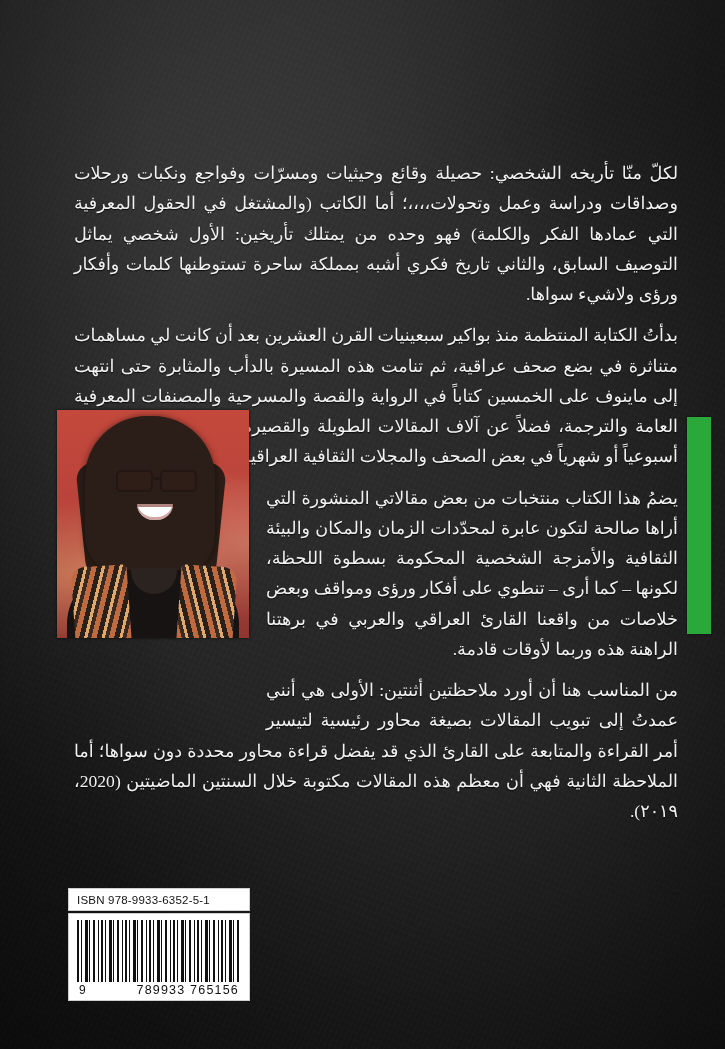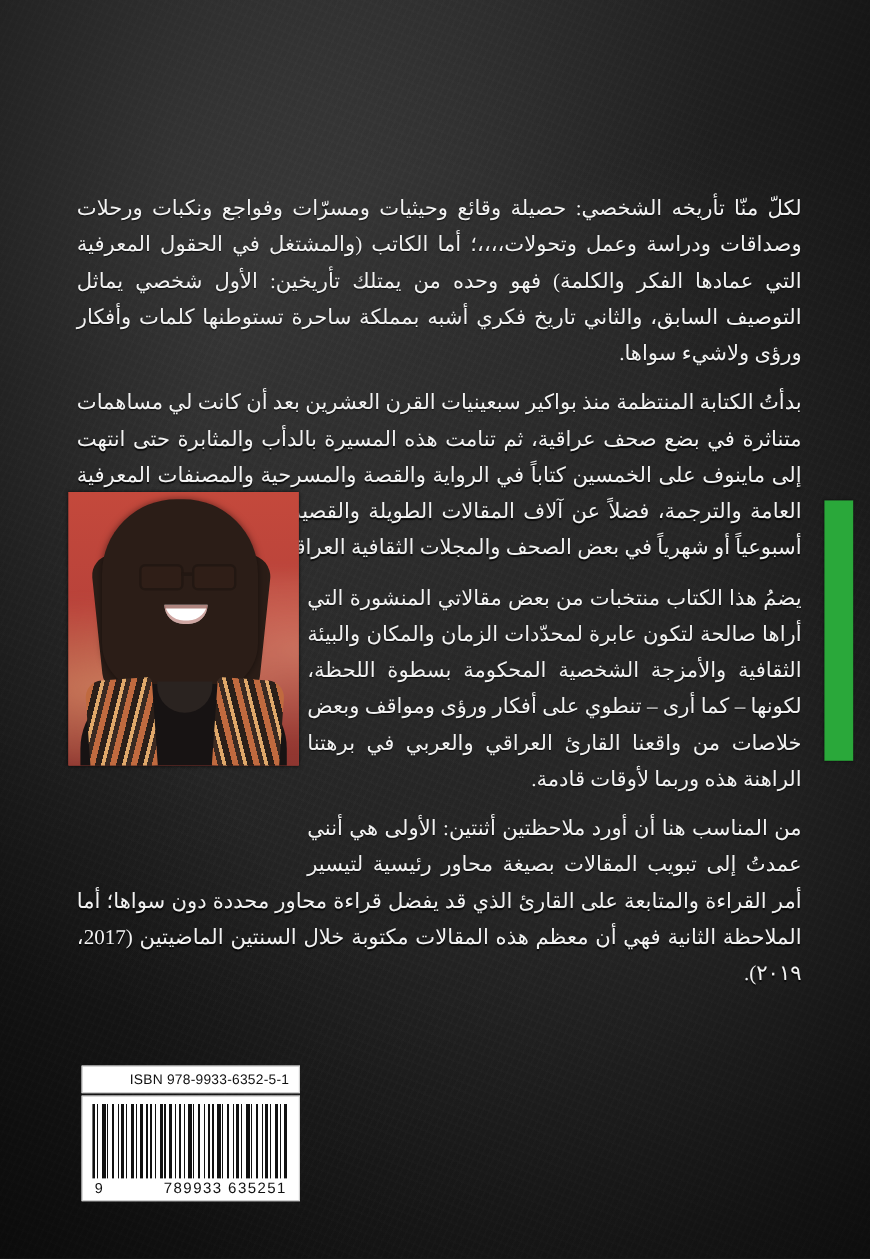--- a/index.html
+++ b/index.html
@@ -52,21 +52,21 @@
     width: 24px;
     height: 217px;
     background: #2aa83a;
     box-shadow: 0 0 2px rgba(0,0,0,0.6);
     z-index: 3;
   }
 
   
   .blurb {
     position: absolute;
-    right: 57px;
+    right: 47px;
     top: 158px;
     width: 604px;
     direction: rtl;
     text-align: justify;
     color: #f2f2f2;
     font-size: 17.6px;
     line-height: 1.72;
     z-index: 4;
     text-shadow: 0 1px 1px rgba(0,0,0,0.8);
   }
@@ -261,21 +261,21 @@
     padding: 5px 8px 4px 8px;
     width: 182px;
     box-sizing: border-box;
   }
   .isbn-text {
     font-family: "Liberation Sans", sans-serif;
     font-size: 11.5px;
     color: #111;
     letter-spacing: 0.2px;
     direction: ltr;
-    text-align: right;
+    text-align: left;
   }
   .barcode-box {
     margin-top: 2px;
     background: #ffffff;
     border: 1px solid #cfcfcf;
     width: 182px;
     box-sizing: border-box;
     padding: 6px 8px 3px 8px;
   }
   .bars {
@@ -333,29 +333,29 @@
     <div class="ph-collar"></div>
   </div>
 
   <div class="blurb">
     <p>لكلّ منّا تأريخه الشخصي: حصيلة وقائع وحيثيات ومسرّات وفواجع ونكبات ورحلات وصداقات ودراسة وعمل وتحولات،،،،؛ أما الكاتب (والمشتغل في الحقول المعرفية التي عمادها الفكر والكلمة) فهو وحده من يمتلك تأريخين: الأول شخصي يماثل التوصيف السابق، والثاني تاريخ فكري أشبه بمملكة ساحرة تستوطنها كلمات وأفكار ورؤى ولاشيء سواها.</p>
     <p>بدأتُ الكتابة المنتظمة منذ بواكير سبعينيات القرن العشرين بعد أن كانت لي مساهمات متناثرة في بضع صحف عراقية، ثم تنامت هذه المسيرة بالدأب والمثابرة حتى انتهت إلى ماينوف على الخمسين كتاباً في الرواية والقصة والمسرحية والمصنفات المعرفية العامة والترجمة، فضلاً عن آلاف المقالات الطويلة والقصيرة التي دأبتُ على نشرها أسبوعياً أو شهرياً في بعض الصحف والمجلات الثقافية العراقية والعربية.</p>
     <p class="wrap-para">
       <span class="portrait-shape"></span>
       <span>يضمُ هذا الكتاب منتخبات من بعض مقالاتي المنشورة التي أراها صالحة لتكون عابرة لمحدّدات الزمان والمكان والبيئة الثقافية والأمزجة الشخصية المحكومة بسطوة اللحظة، لكونها – كما أرى – تنطوي على أفكار ورؤى ومواقف وبعض خلاصات من واقعنا القارئ العراقي والعربي في برهتنا الراهنة هذه وربما لأوقات قادمة.</span>
     </p>
-    <p>من المناسب هنا أن أورد ملاحظتين أثنتين: الأولى هي أنني عمدتُ إلى تبويب المقالات بصيغة محاور رئيسية لتيسير أمر القراءة والمتابعة على القارئ الذي قد يفضل قراءة محاور محددة دون سواها؛ أما الملاحظة الثانية فهي أن معظم هذه المقالات مكتوبة خلال السنتين الماضيتين (2017، ٢٠١٩).</p>
+    <p>من المناسب هنا أن أورد ملاحظتين أثنتين: الأولى هي أنني عمدتُ إلى تبويب المقالات بصيغة محاور رئيسية لتيسير أمر القراءة والمتابعة على القارئ الذي قد يفضل قراءة محاور محددة دون سواها؛ أما الملاحظة الثانية فهي أن معظم هذه المقالات مكتوبة خلال السنتين الماضيتين (2020، ٢٠١٩).</p>
   </div>
 
   <div class="isbn-block">
     <div class="isbn-box">
       <div class="isbn-text">ISBN 978-9933-6352-5-1</div>
     </div>
     <div class="barcode-box">
       <div class="bars"></div>
       <div class="barcode-digits">
         <span class="lead">9</span>
-        <span>789933 635251</span>
+        <span>789933 765156</span>
       </div>
     </div>
   </div>
 
 </div>
 
 </body></html>

